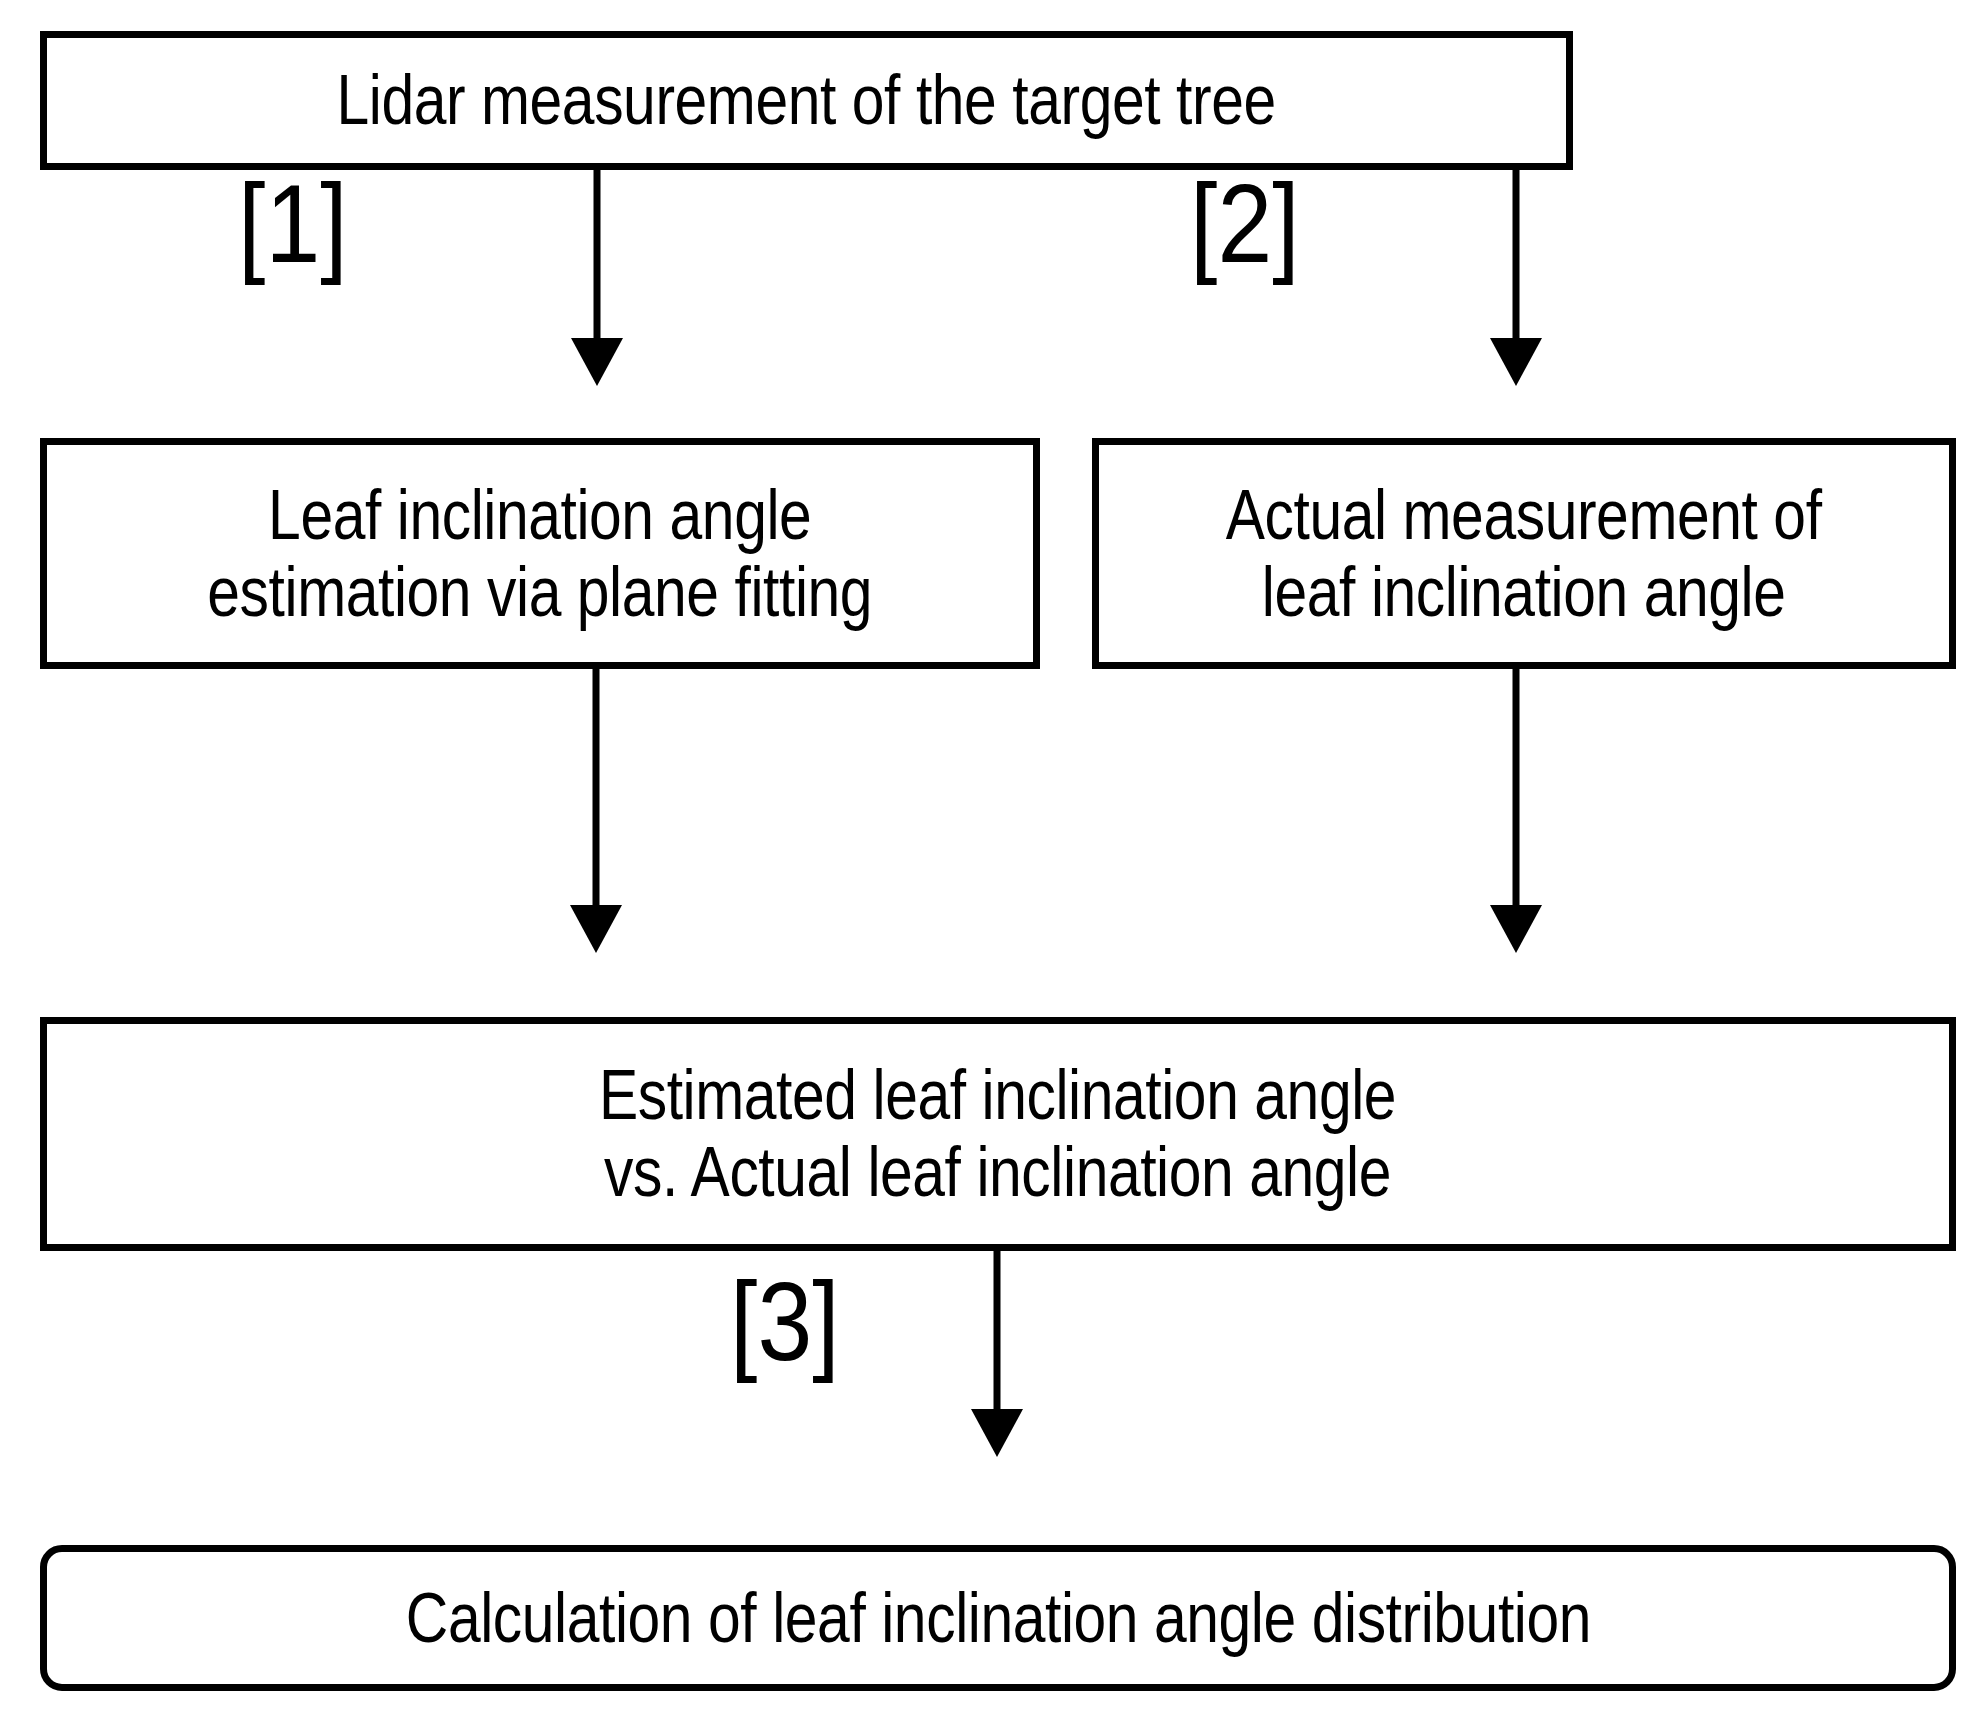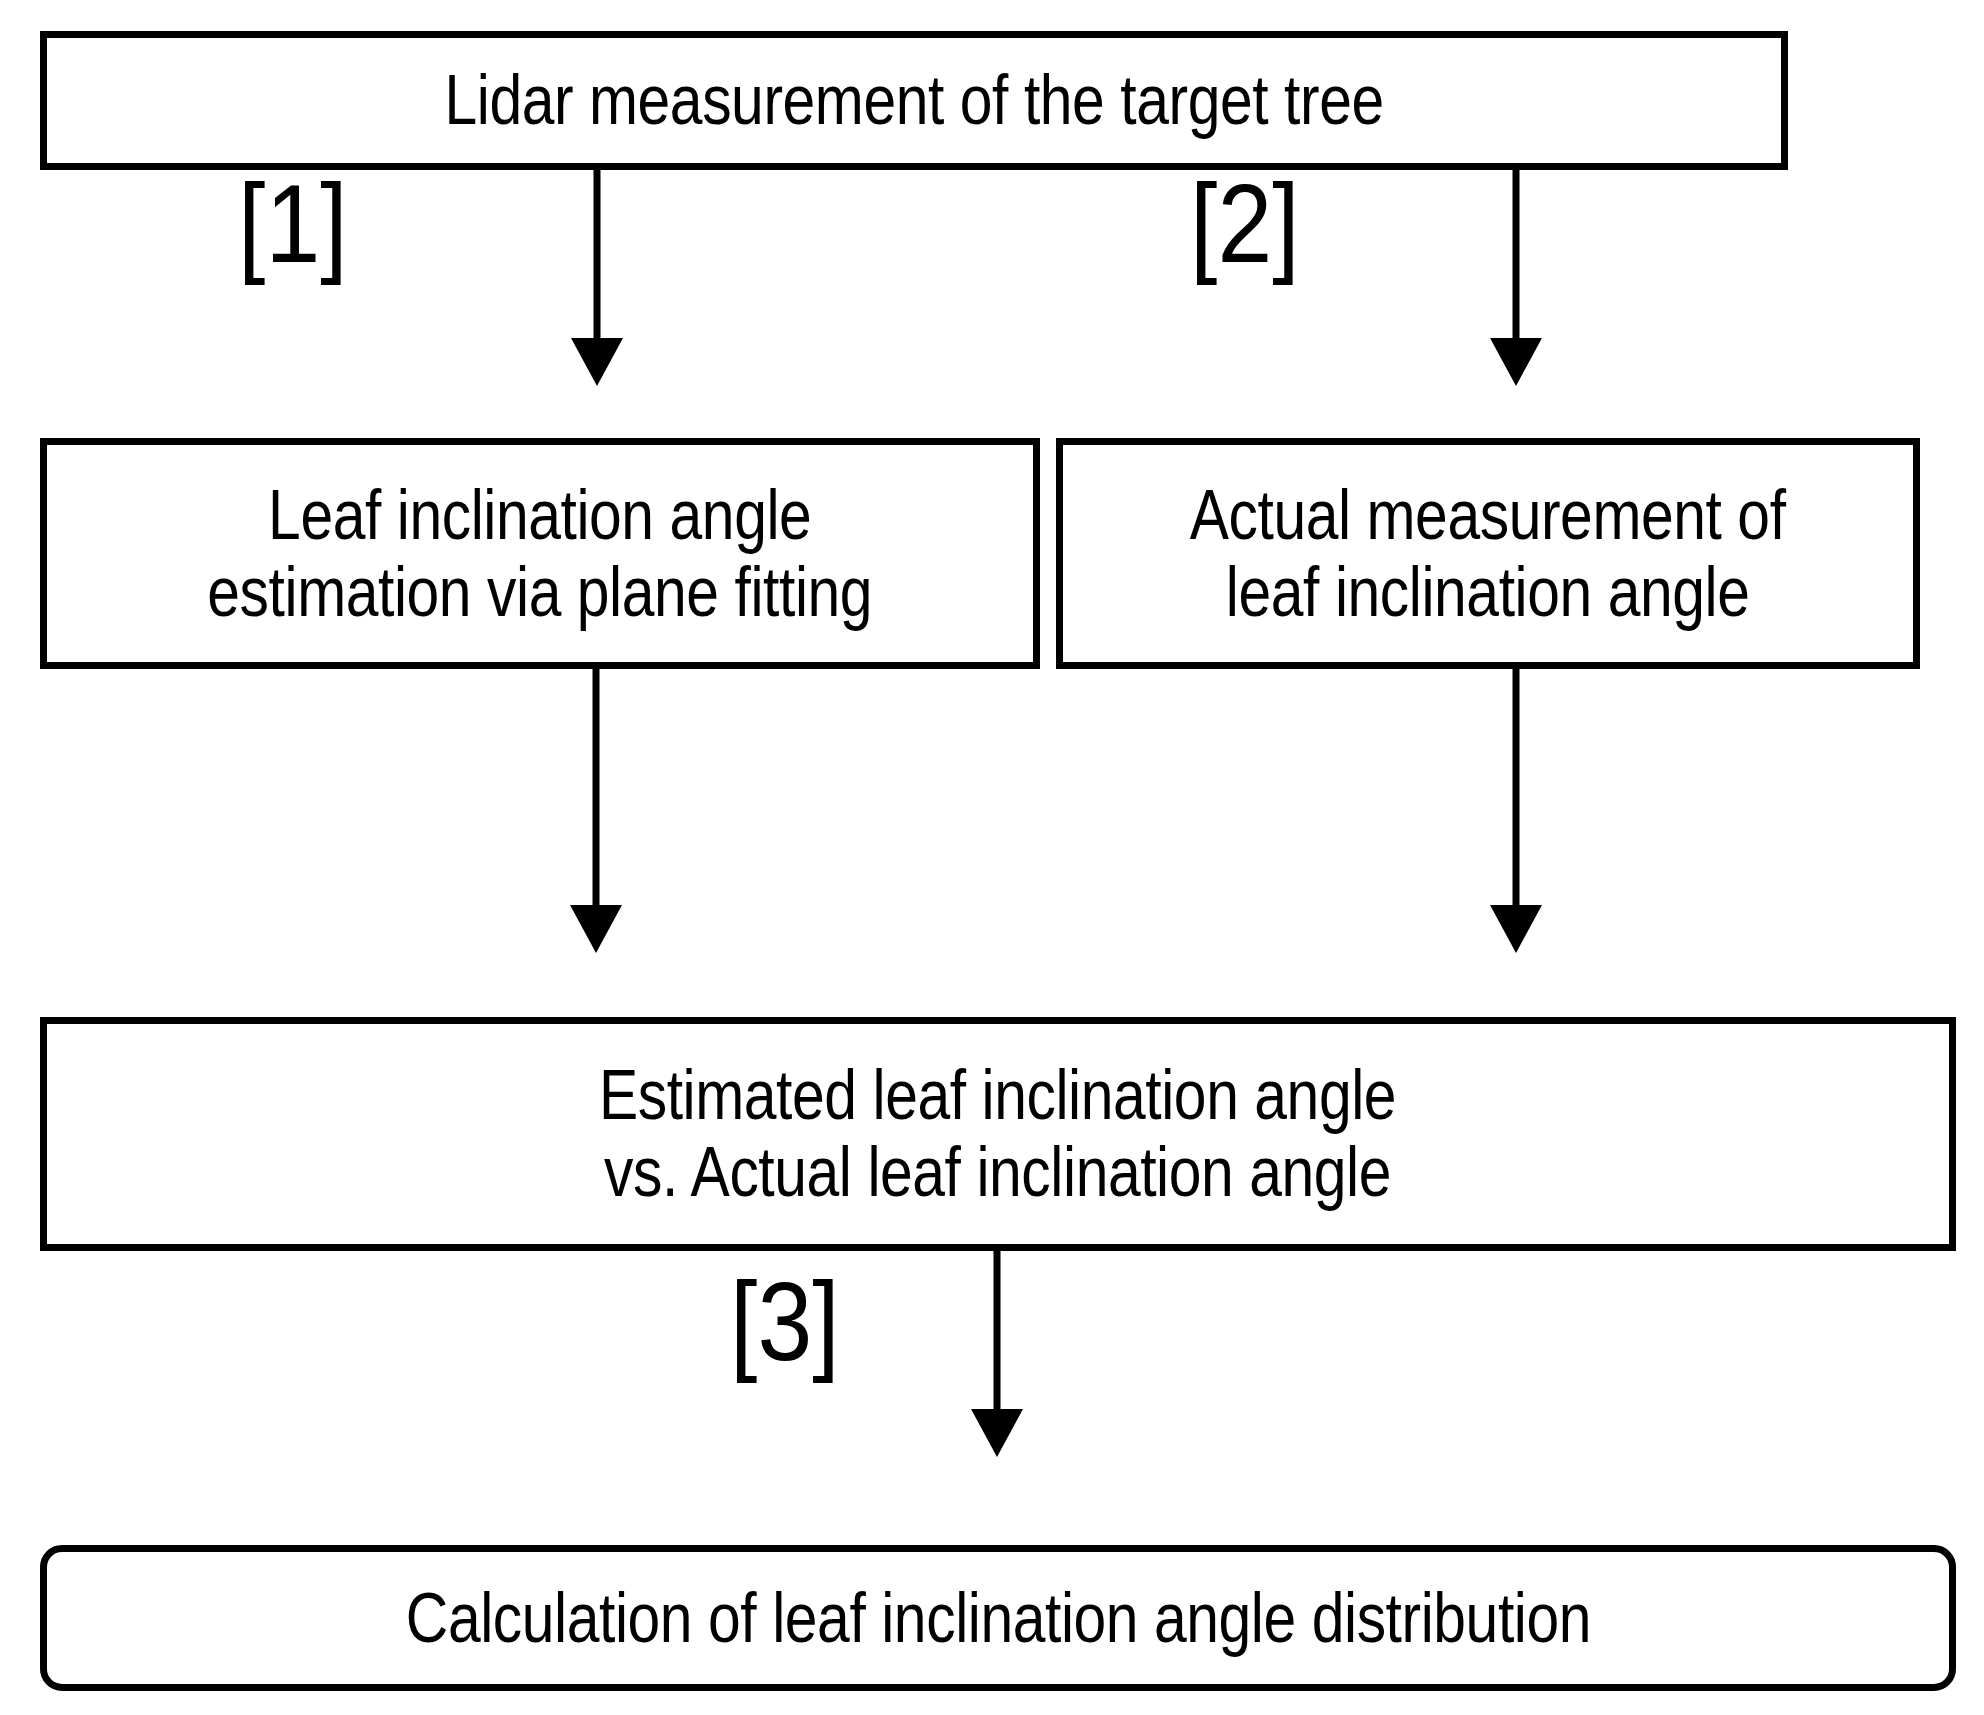--- a/index.html
+++ b/index.html
@@ -34,23 +34,23 @@
     font-size: 70px;
     line-height: 1.10;
     color: #000000;
     font-weight: 400;
     transform: scaleX(0.84);
     transform-origin: center center;
     white-space: pre-line;
     letter-spacing: -0.5px;
   }
 
-  #node-lidar      { left: 40px;   top: 31px;   width: 1748px; height: 139px; }
+  #node-lidar      { left: 40px;   top: 31px;   width: 1533px; height: 139px; }
   #node-estimation { left: 40px;   top: 438px;  width: 1000px; height: 231px; }
-  #node-actual     { left: 1056px; top: 438px;  width: 864px;  height: 231px; }
+  #node-actual     { left: 1092px; top: 438px;  width: 864px;  height: 231px; }
   #node-compare    { left: 40px;   top: 1017px; width: 1916px; height: 234px; }
   #node-calc       { left: 40px;   top: 1545px; width: 1916px; height: 146px; border-radius: 22px; }
 
   
   .arrow {
     position: absolute;
     width: 0;
   }
   .arrow .shaft {
     position: absolute;

